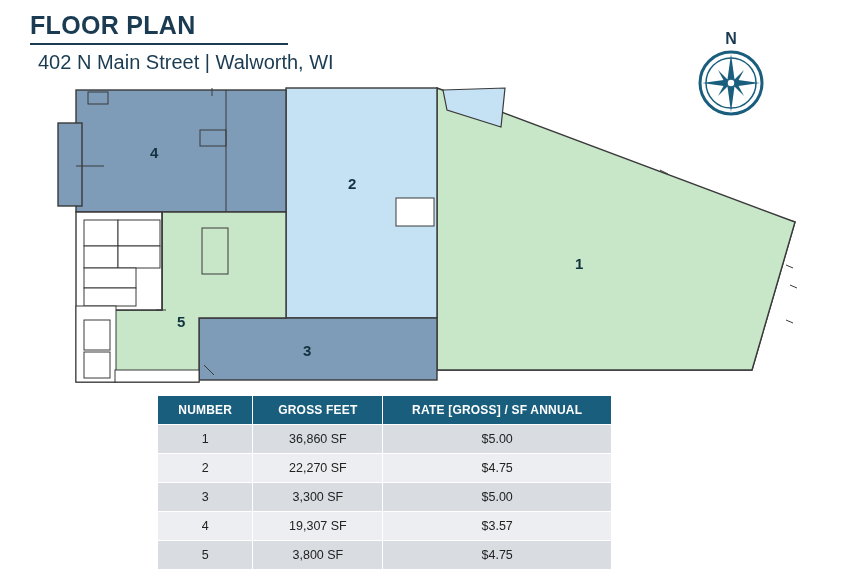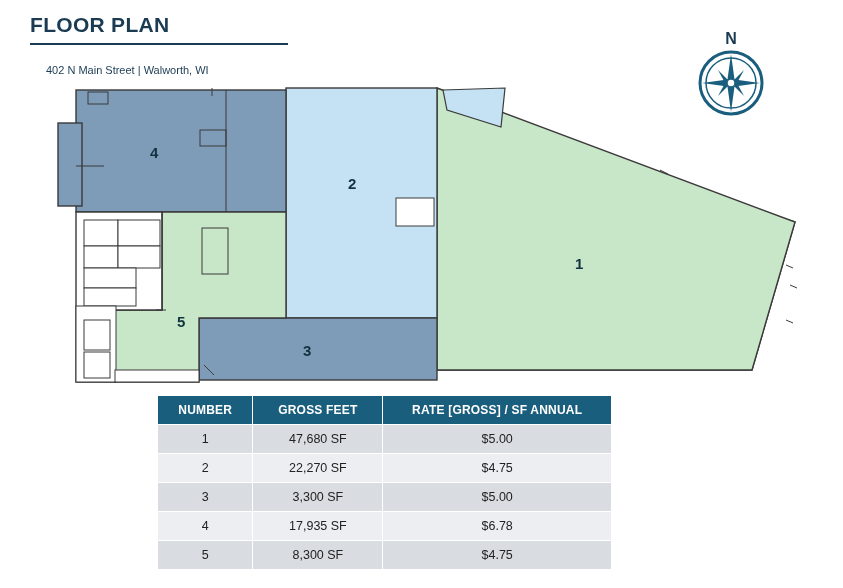--- a/index.html
+++ b/index.html
@@ -21,37 +21,37 @@
     height: 588px;
   }
 
   
   .header {
     position: absolute;
     left: 30px;
     top: 10px;
   }
   .title {
-    font-size: 21px;
+    font-size: 25px;
     font-weight: bold;
     letter-spacing: 0.3px;
     color: #1a3b52;
     margin: 0;
     line-height: 30px;
   }
   .title-rule {
     width: 258px;
     height: 2px;
     background: #1a3b52;
     margin: 3px 0 4px 0;
   }
   .subtitle {
-    font-size: 11px;
+    font-size: 20px;
     color: #1a3b52;
-    margin: 16px;
+    margin: 8px;
     line-height: 18px;
     font-weight: 500;
   }
 
   
   .compass {
     position: absolute;
     left: 698px;
     top: 30px;
     width: 66px;
@@ -211,40 +211,40 @@
       <thead>
         <tr>
           <th class="col-number">NUMBER</th>
           <th class="col-sf">GROSS FEET</th>
           <th class="col-rate">RATE [GROSS] / SF ANNUAL</th>
         </tr>
       </thead>
       <tbody>
         <tr class="odd">
           <td>1</td>
-          <td>47,680 SF</td>
+          <td>36,860 SF</td>
           <td>$5.00</td>
         </tr>
         <tr class="even">
           <td>2</td>
           <td>22,270 SF</td>
           <td>$4.75</td>
         </tr>
         <tr class="odd">
           <td>3</td>
           <td>3,300 SF</td>
           <td>$5.00</td>
         </tr>
         <tr class="even">
           <td>4</td>
-          <td>17,935 SF</td>
-          <td>$6.78</td>
+          <td>19,307 SF</td>
+          <td>$3.57</td>
         </tr>
         <tr class="odd">
           <td>5</td>
-          <td>8,300 SF</td>
+          <td>3,800 SF</td>
           <td>$4.75</td>
         </tr>
       </tbody>
     </table>
   </div>
 
 </div>
 
 </body></html>

